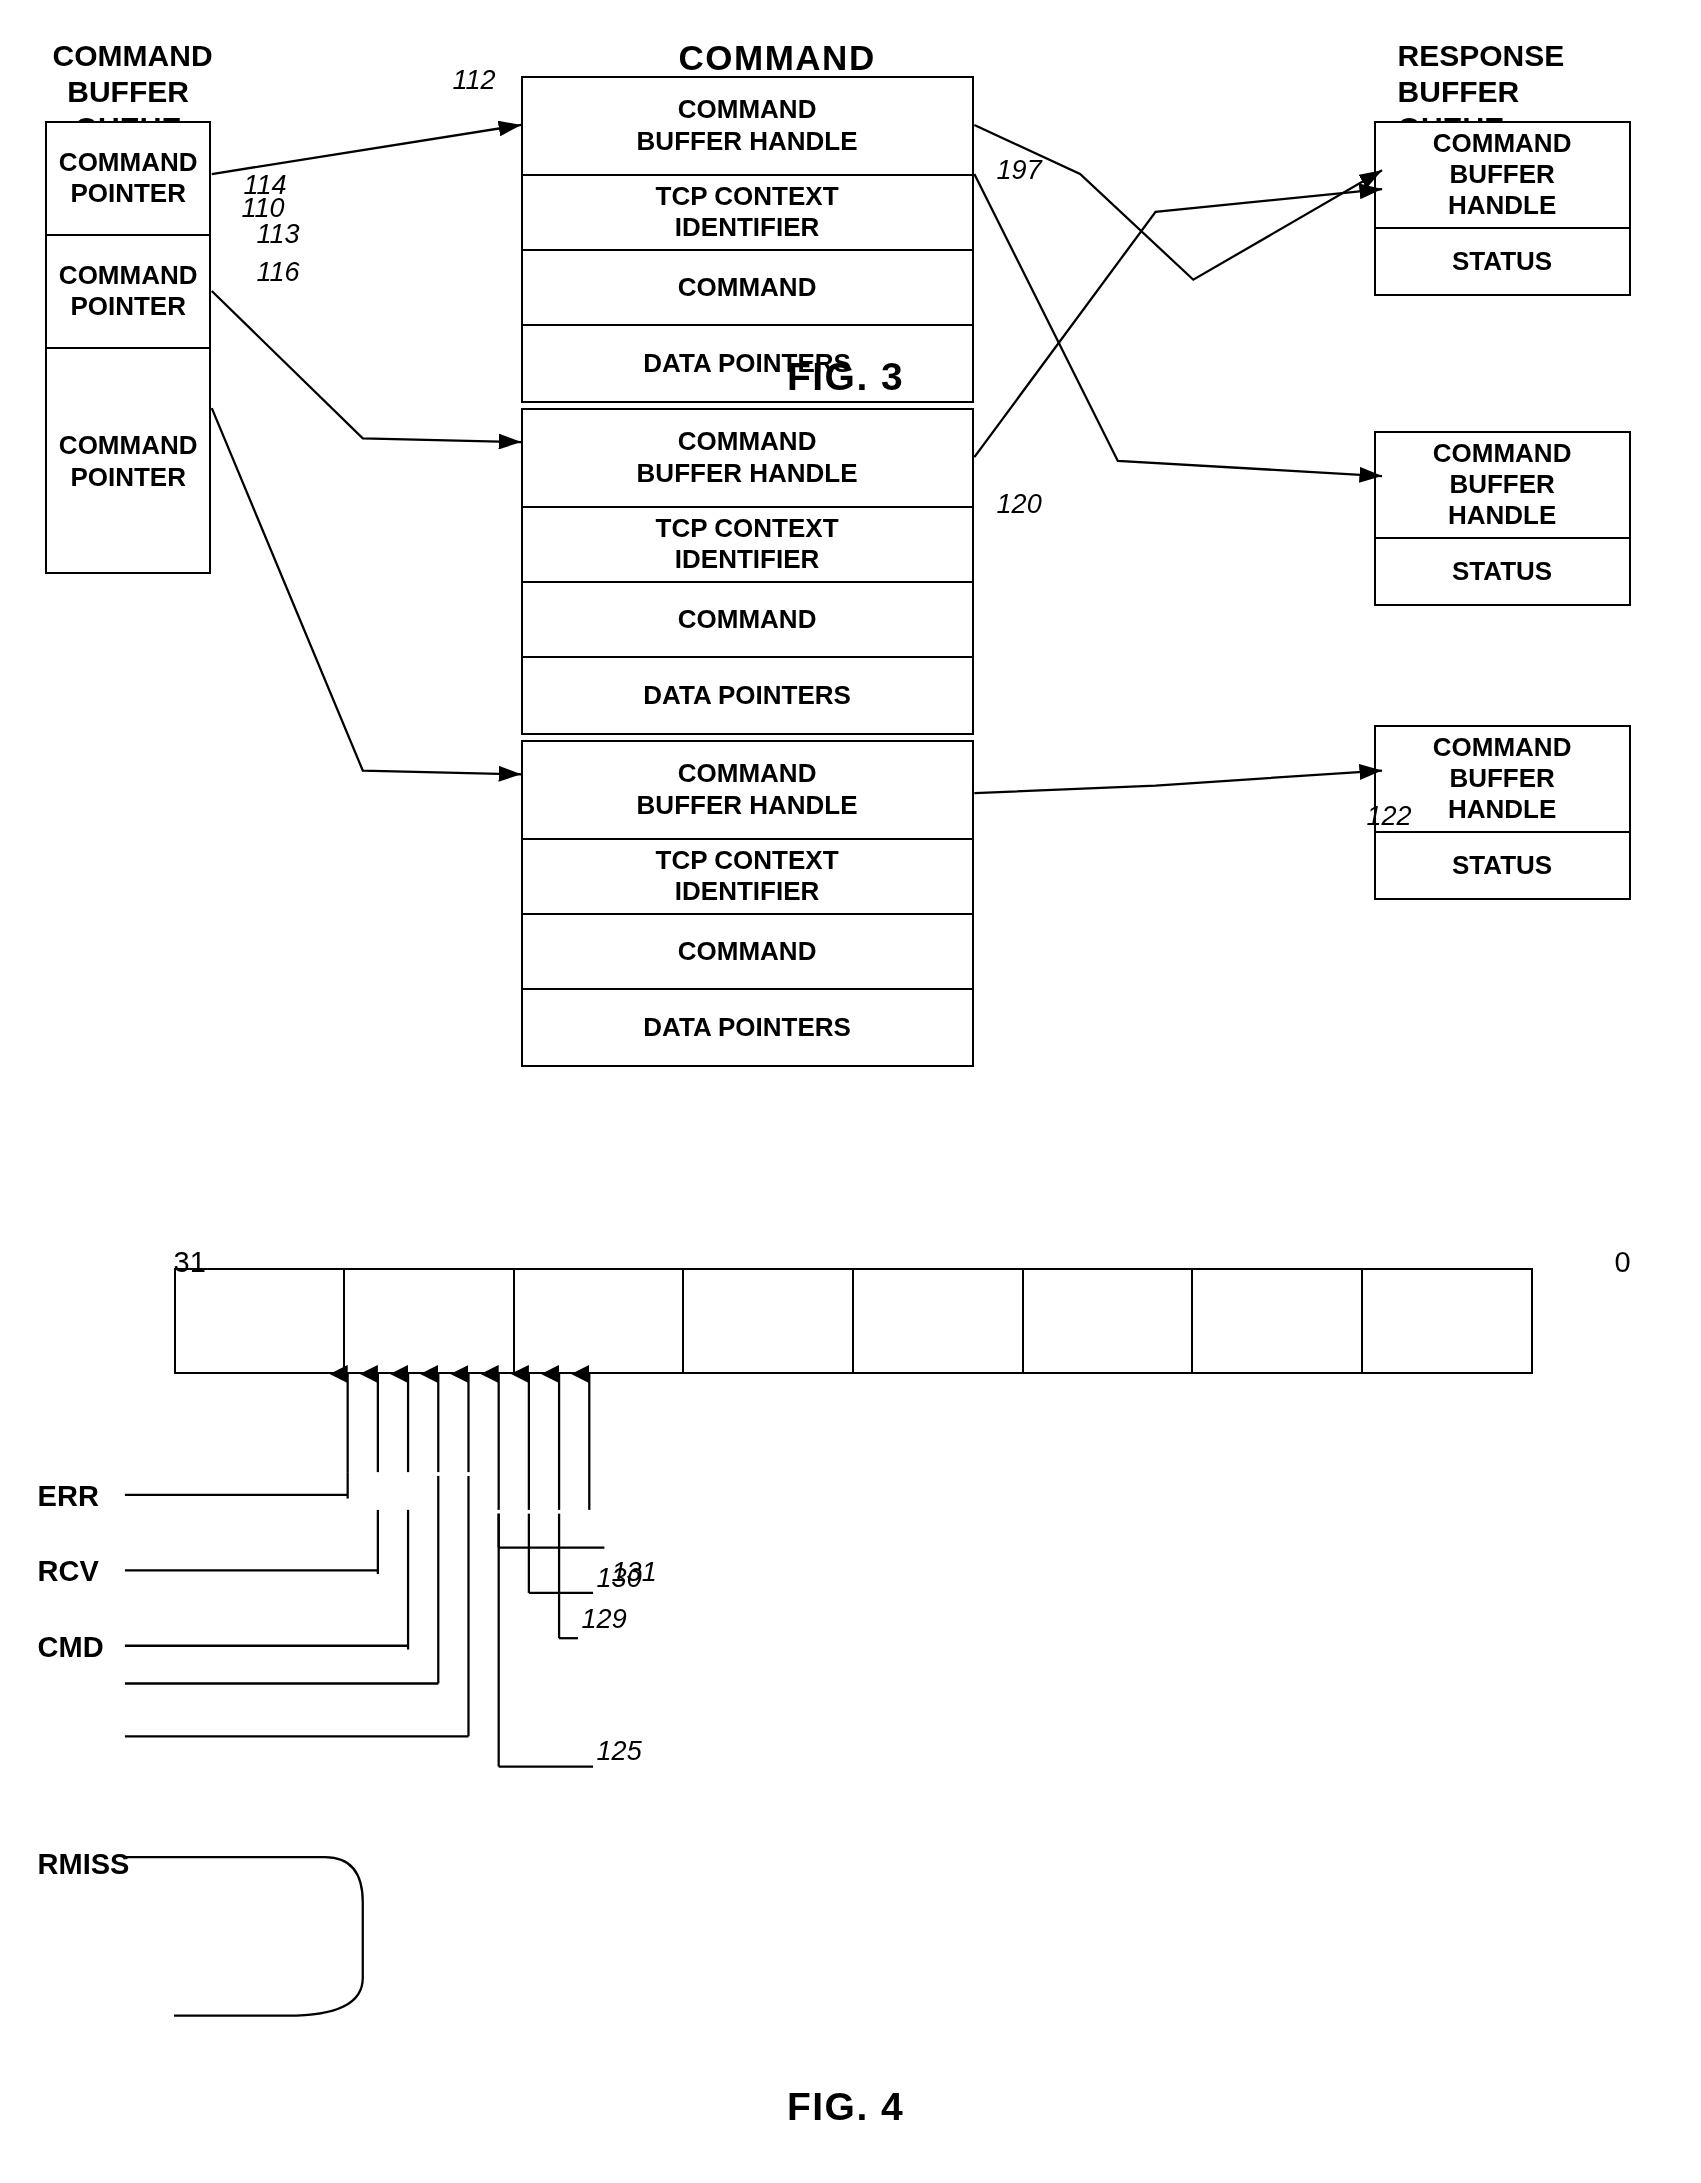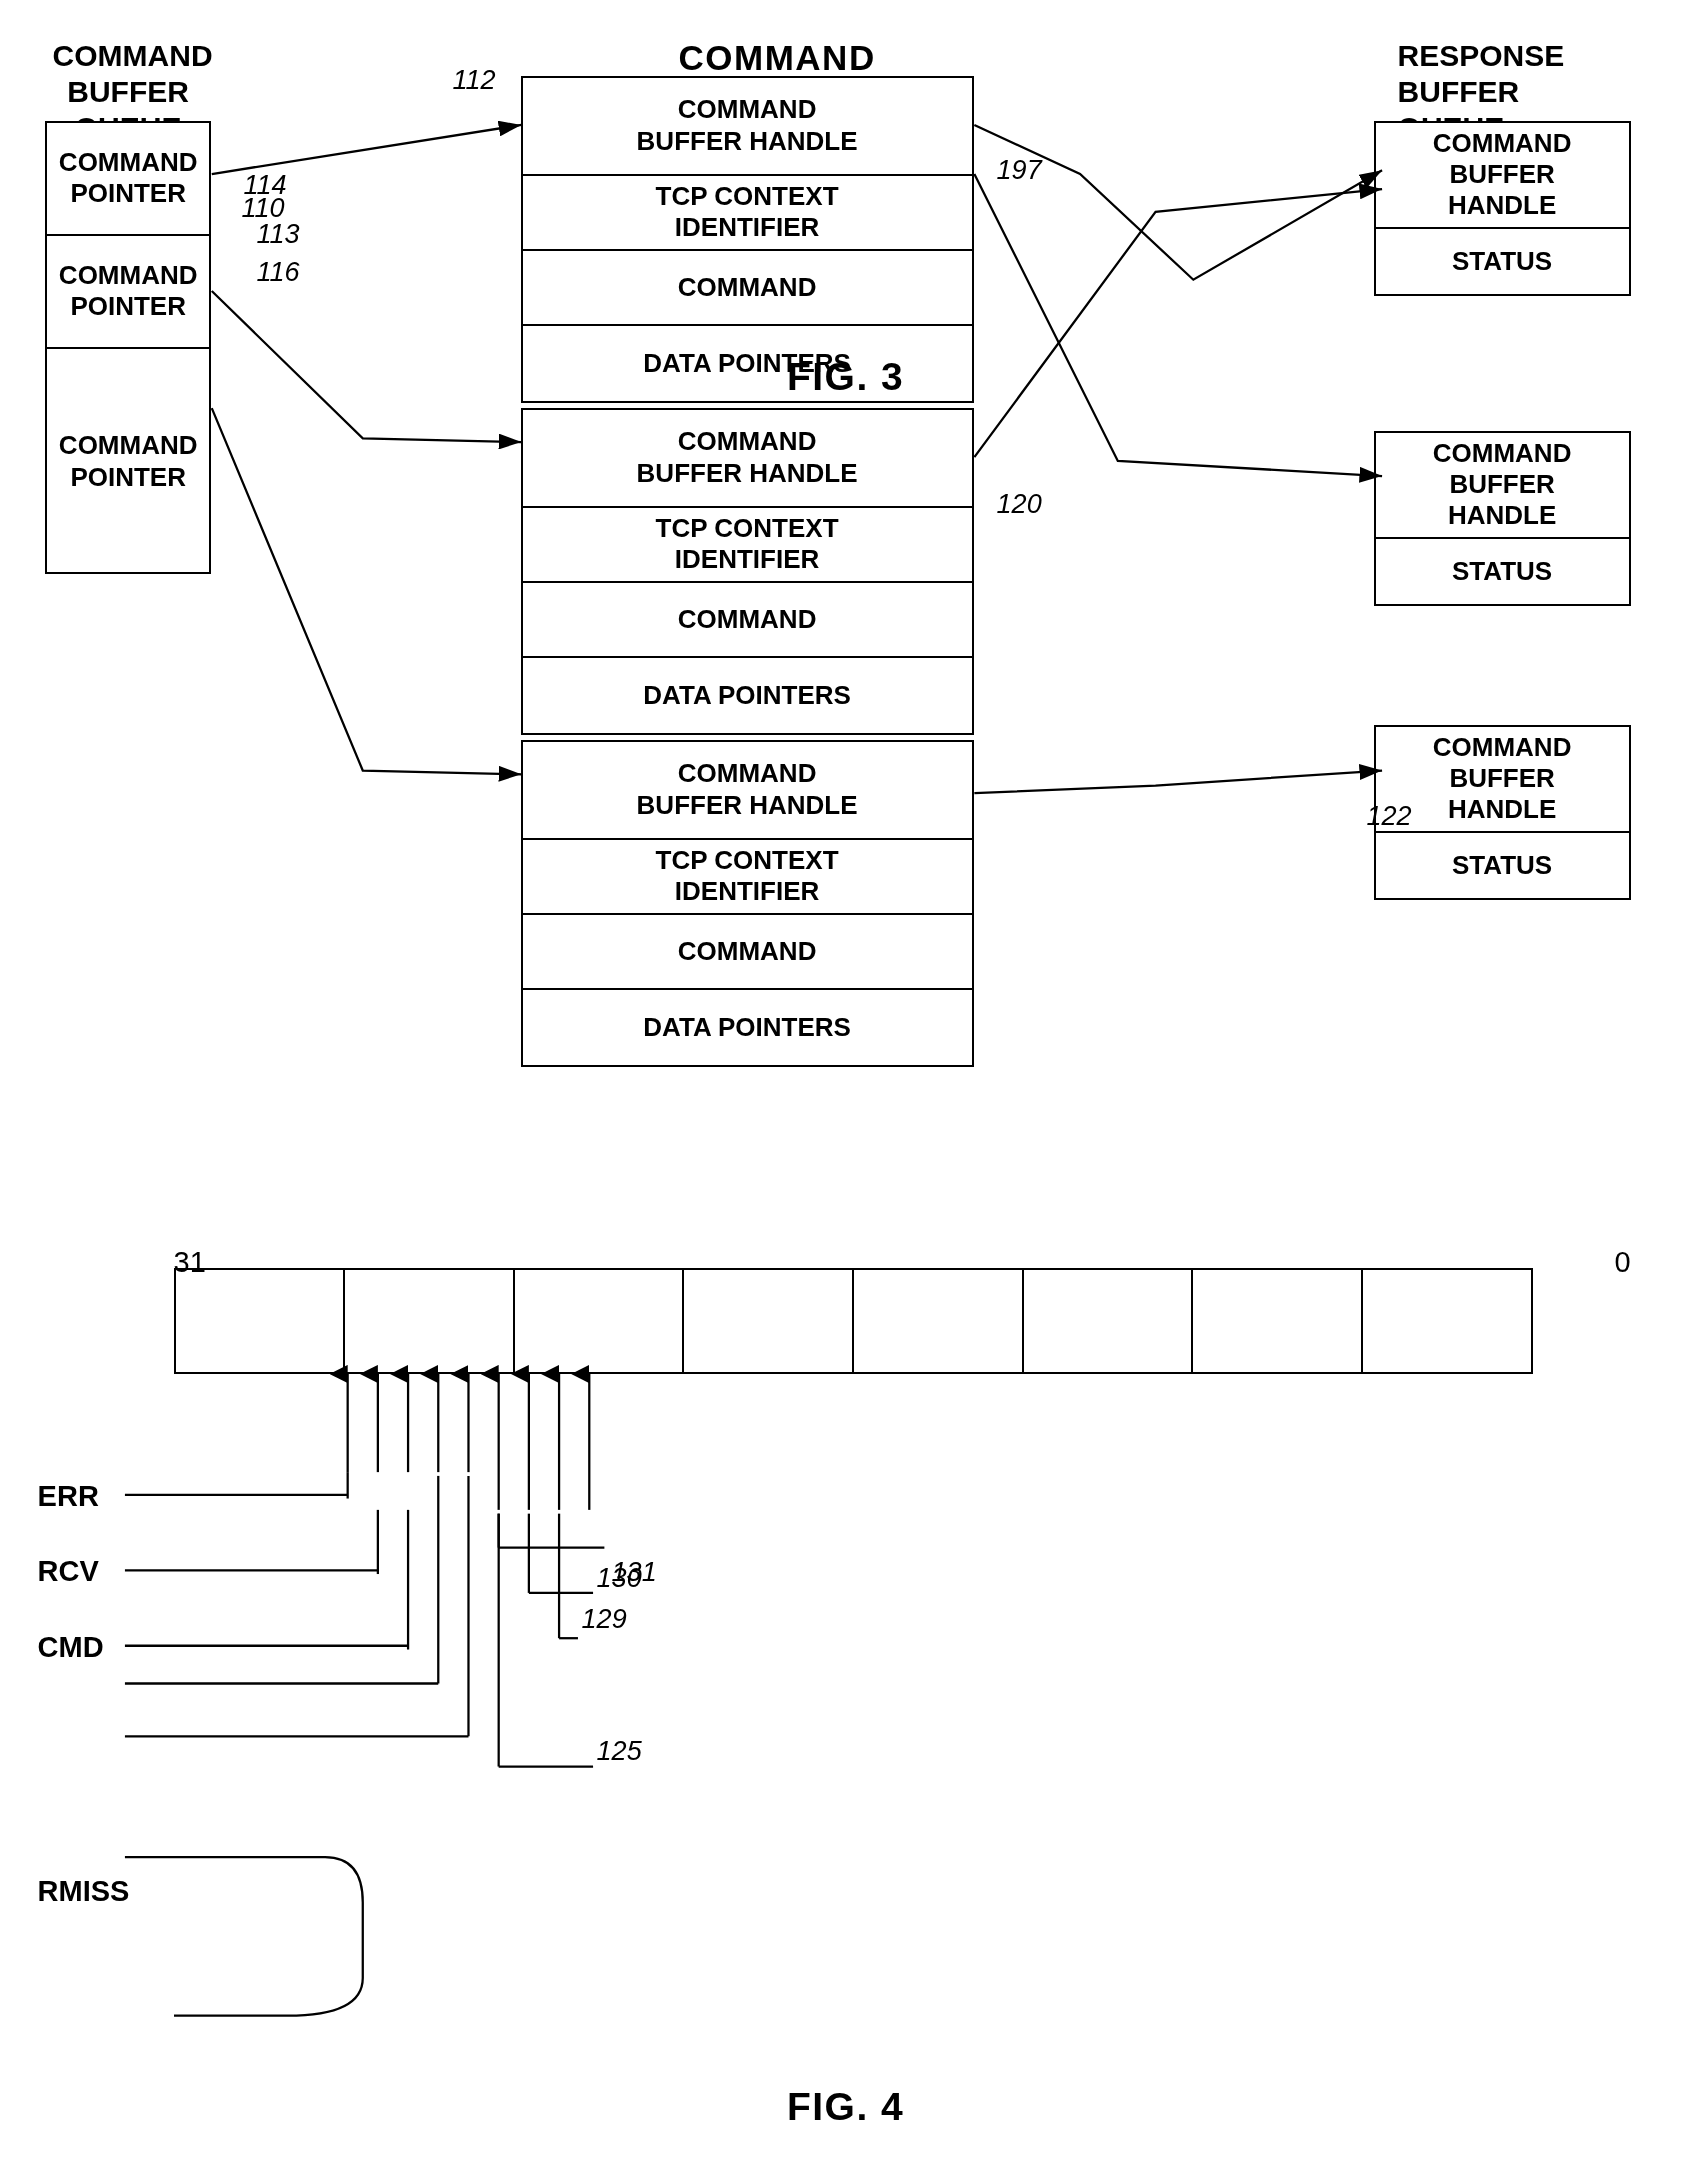--- a/index.html
+++ b/index.html
@@ -359,21 +359,21 @@
       <div class="bit-cell"></div>
       <div class="bit-cell"></div>
       <div class="bit-cell"></div>
       <div class="bit-cell"></div>
       <div class="bit-cell"></div>
     </div>
 
     <div class="fig4-label" style="top: 257px; text-align: right;">ERR</div>
     <div class="fig4-label" style="top: 332px;">RCV</div>
     <div class="fig4-label" style="top: 408px;">CMD</div>
-    <div class="fig4-label" style="top: 652px;">RMISS</div>
+    <div class="fig4-label" style="top: 625px;">RMISS</div>
 
     <div class="ref-num" style="top:298px; left:589px;margin-top:36px;">131</div>
     <div class="ref-num" style="top:340px; left:574px;">130</div>
     <div class="ref-num" style="top:381px; left:559px;">129</div>
     <div class="ref-num" style="top:513px; left:574px;">125</div>
 
     <div class="fig4-title">FIG. 4</div>
 
     <svg class="fig4-arrows-svg" viewBox="0 0 2180 1220" preserveAspectRatio="none">
       <defs>

